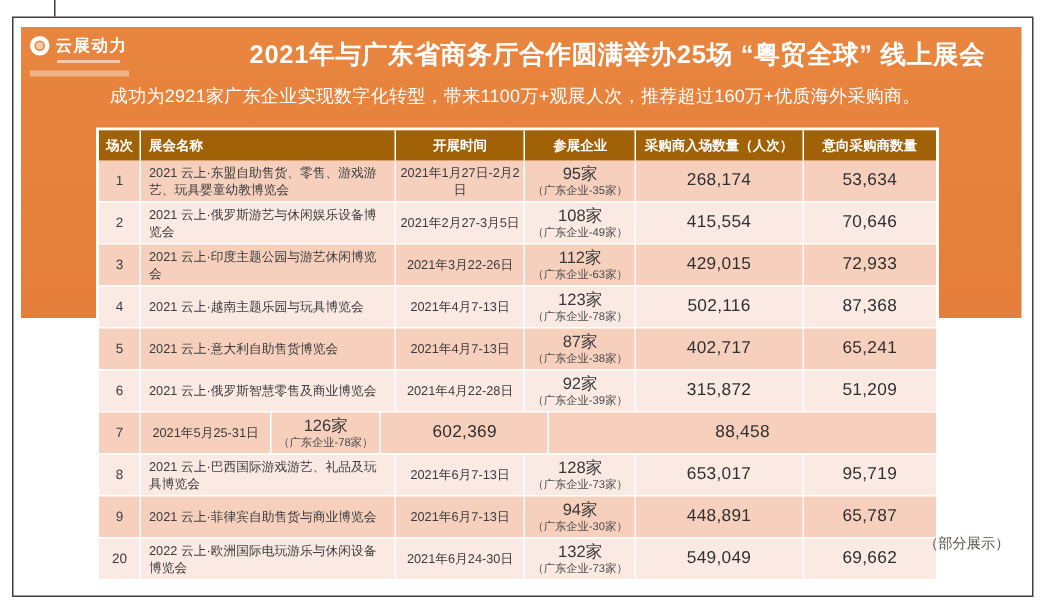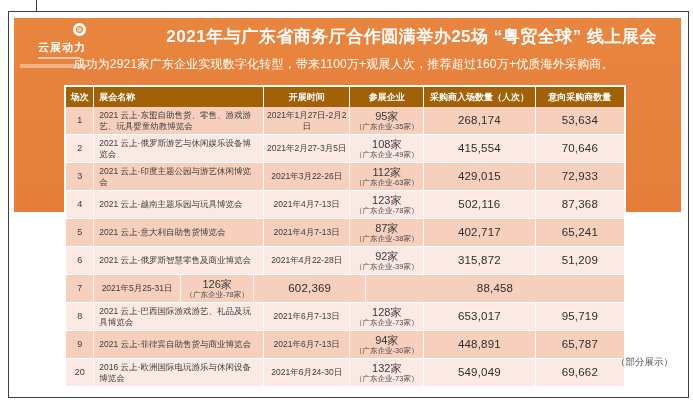--- a/index.html
+++ b/index.html
@@ -18,21 +18,21 @@
   .frame-tick {
     position:absolute; left:36px; top:0; width:1px; height:11px; background:#3f3f3f;
   }
   
   .orange-panel {
     position:absolute; left:14px; top:18px; width:667px; height:194px;
     background:linear-gradient(180deg,#e8853f 0%,#e47e3a 100%);
   }
   
   .logo { position:absolute; left:20px; top:23px; color:#fff; }
-  .logo-row { display:flex; align-items:flex-end; gap:4px;flex-direction:column; }
+  .logo-row { display:flex; align-items:center; gap:4px; }
   .logo-icon {
     width:7px; height:7px; border:3px solid #ffffff; border-radius:50%;
     box-sizing:content-box; position:relative;
   }
   .logo-icon::after {
     content:""; position:absolute; left:1px; top:1px; width:5px; height:5px;
     border-radius:50%; background:rgba(255,255,255,.55);
   }
   .logo-text { font-size:11px; font-weight:bold; letter-spacing:1px; }
   .logo-sub1 { width:42px; height:2px; background:rgba(255,255,255,.55); margin:2px 0 0 18px; }
@@ -217,21 +217,21 @@
           <div class="tcell c3">
             <span class="companies-main">94家</span>
             <span class="companies-sub">（广东企业-30家）</span>
           </div>
           <div class="tcell c4 num">448,891</div>
           <div class="tcell c5 num">65,787</div>
         </div>
 
         <div class="trow tbody-row even">
           <div class="tcell c0 seq">20</div>
-          <div class="tcell c1">2016 云上·欧洲国际电玩游乐与休闲设备博览会</div>
+          <div class="tcell c1">2022 云上·欧洲国际电玩游乐与休闲设备博览会</div>
           <div class="tcell c2">2021年6月24-30日</div>
           <div class="tcell c3">
             <span class="companies-main">132家</span>
             <span class="companies-sub">（广东企业-73家）</span>
           </div>
           <div class="tcell c4 num">549,049</div>
           <div class="tcell c5 num">69,662</div>
         </div>
       </div>
   </div>

